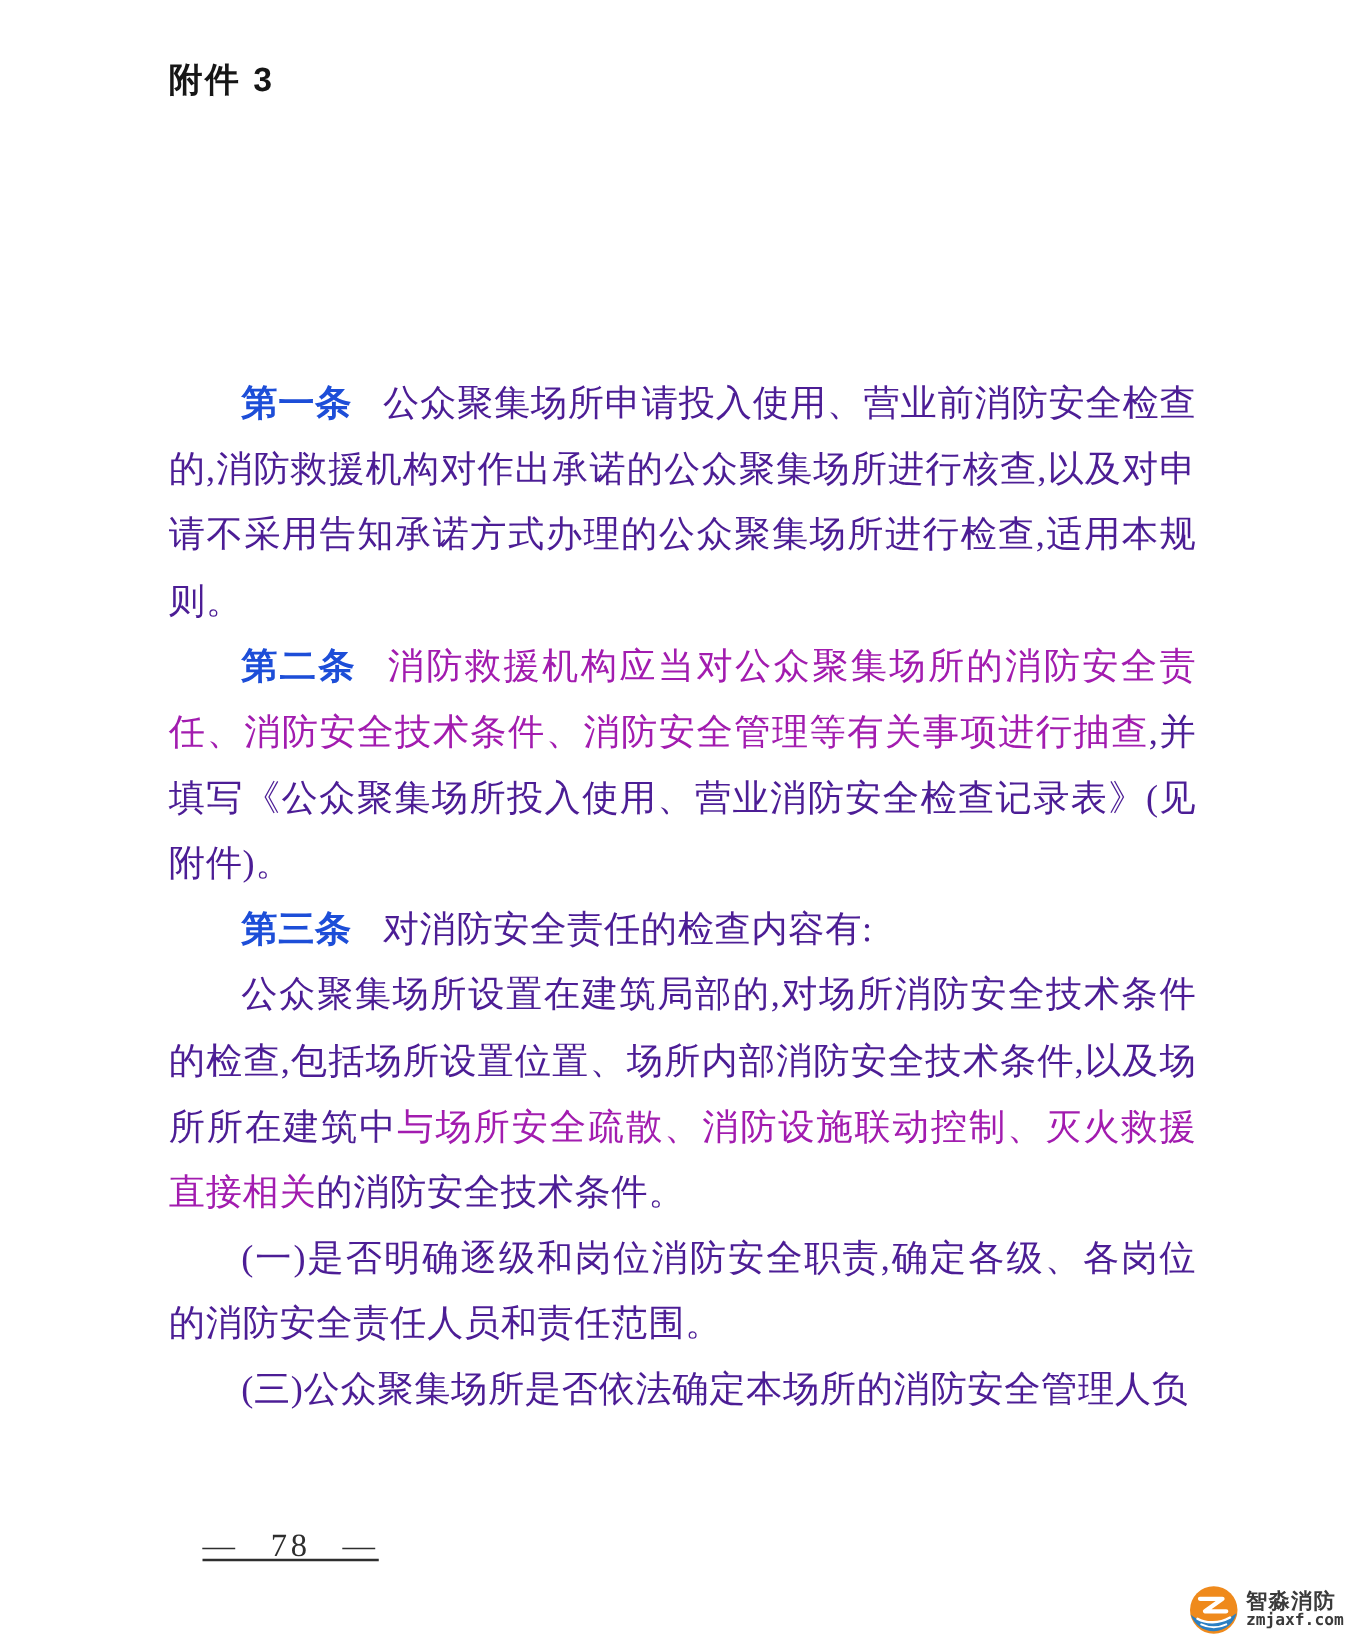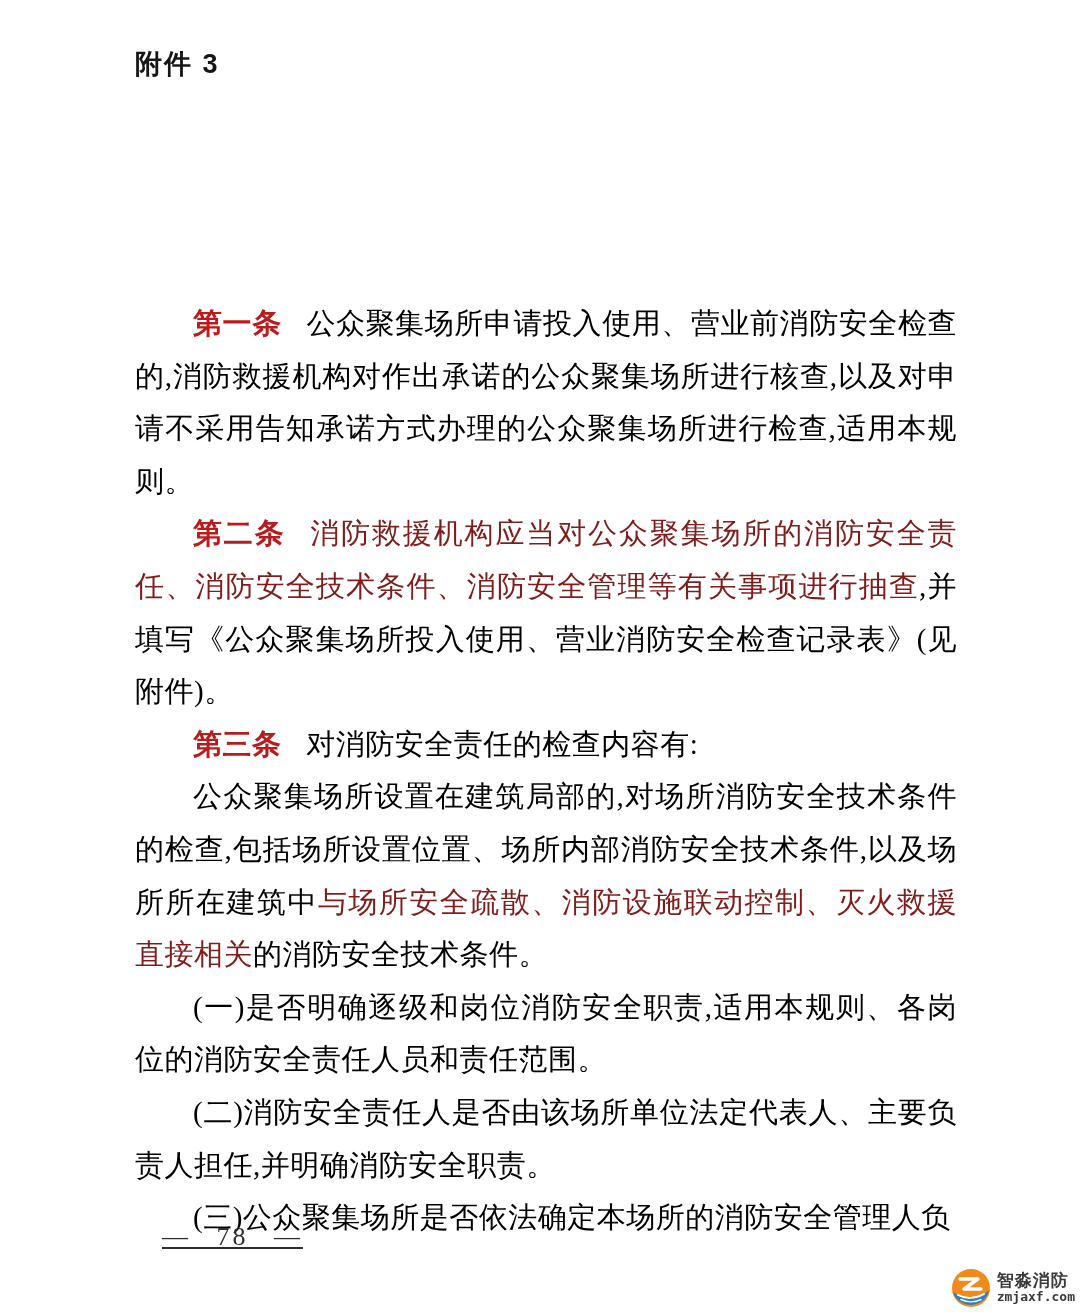--- a/index.html
+++ b/index.html
@@ -50,25 +50,25 @@
     color: #1e1e1e;
   }
   .doc-body p.para {
     margin: 0;
     padding: 0;
     text-indent: 2em;
   }
   .art-head {
     font-family: "Liberation Sans", sans-serif;
     font-weight: 700;
-    color: #b91c1c;
+    color: #1d4ed8;
     padding-right: 0.85em;
   }
-  .seg-red { color: #7f1d1d; }
-  .seg-black { color: #000000; }
+  .seg-red { color: #a21caf; }
+  .seg-black { color: #4c1d95; }
   .page-footer {
     position: absolute;
     left: 162px;
     top: 1222px;
     font-size: 26px;
     letter-spacing: 3px;
     word-spacing: 16px;
     color: #2e2e2e;
     text-decoration: underline;
   }
@@ -107,22 +107,21 @@
 <div class="page">
 
   <div class="attachment-label">附件 3</div>
 
 
   <div class="doc-body">
       <p class="para"><b class="art-head">第一条</b><span class="seg-black">公众聚集场所申请投入使用、营业前消防安全检查的,消防救援机构对作出承诺的公众聚集场所进行核查,以及对申请不采用告知承诺方式办理的公众聚集场所进行检查,适用本规则。</span></p>
       <p class="para"><b class="art-head">第二条</b><span class="seg-red">消防救援机构应当对公众聚集场所的消防安全责任、消防安全技术条件、消防安全管理等有关事项进行抽查</span><span class="seg-black">,并填写《公众聚集场所投入使用、营业消防安全检查记录表》(见附件)。</span></p>
       <p class="para"><b class="art-head">第三条</b><span class="seg-black">对消防安全责任的检查内容有:</span></p>
       <p class="para"><span class="seg-black">公众聚集场所设置在建筑局部的,对场所消防安全技术条件的检查,包括场所设置位置、场所内部消防安全技术条件,以及场所所在建筑中</span><span class="seg-red">与场所安全疏散、消防设施联动控制、灭火救援直接相关</span><span class="seg-black">的消防安全技术条件。</span></p>
-      <p class="para"><span class="seg-black">(一)是否明确逐级和岗位消防安全职责,适用本规则、各岗位的消防安全责任人员和责任范围。</span></p>
-      <p class="para"><span class="seg-black">(二)消防安全责任人是否由该场所单位法定代表人、主要负责人担任,并明确消防安全职责。</span></p>
+      <p class="para"><span class="seg-black">(一)是否明确逐级和岗位消防安全职责,确定各级、各岗位的消防安全责任人员和责任范围。</span></p>
       <p class="para"><span class="seg-black">(三)公众聚集场所是否依法确定本场所的消防安全管理人负</span></p>
     </div>
 
   <div class="page-footer">— 78 —</div>
 
   <div class="brand-watermark">
     <svg class="brand-icon" viewBox="0 0 40 40" xmlns="http://www.w3.org/2000/svg">
       <circle cx="20" cy="20" r="19" fill="#ef8a1c"></circle>
       <path d="M1.6,23.5 C10,31.5 26,32 38.2,22.5 A19,19 0 0 1 1.6,23.5 Z" fill="#2b7fc2"></path>
       <path d="M9,11 L27,11 L13,21 L30,21" stroke="#ffffff" stroke-width="3.4" fill="none" stroke-linecap="round" stroke-linejoin="round"></path>

